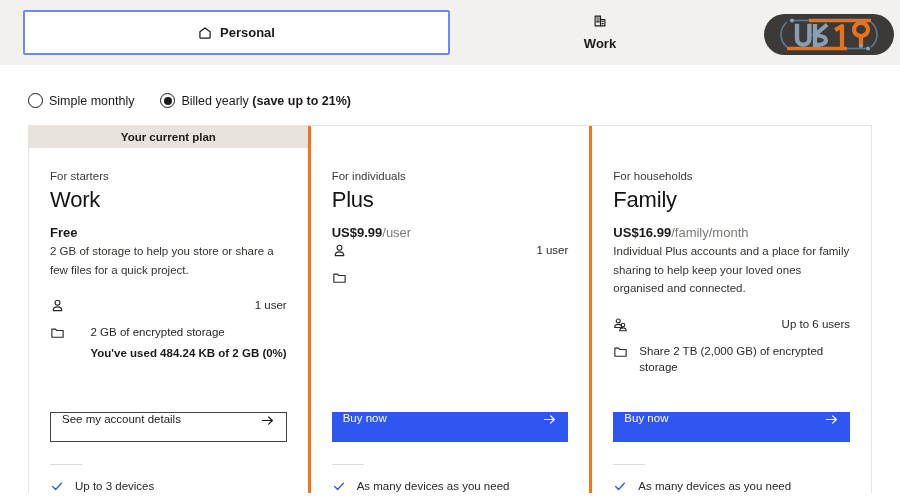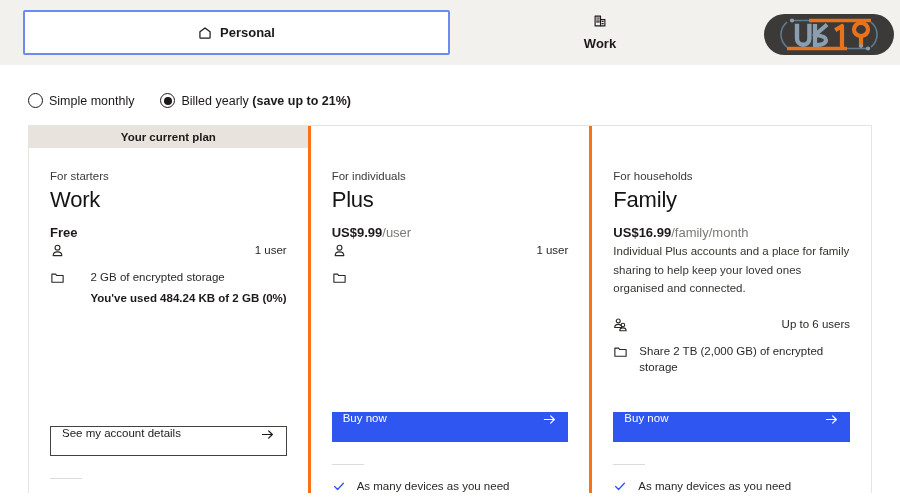--- a/index.html
+++ b/index.html
@@ -298,20 +298,21 @@
 <div class="plans">
 
   <div class="plan">
     <div class="ribbon">Your current plan</div>
     <div class="plan-body">
       <div class="eyebrow">For starters</div>
       <h2 class="plan-name">Work</h2>
       <div class="price">
         <span>Free</span><span class="per"></span>
       </div>
+      <div class="blurb">2 GB of storage to help you store or share a few files for a quick project.</div>
 
       <div class="specs">
         <div class="spec">
           <span class="sico">
             <svg width="15" height="15" viewBox="0 0 16 16" fill="none" stroke="#2b2926" stroke-width="1.2">
               <circle cx="8" cy="5" r="2.6"></circle>
                 <path d="M3.4 13.4c0-2.4 2.1-4 4.6-4s4.6 1.6 4.6 4z" stroke-linejoin="round"></path>
             </svg>
           </span>
           <span>1 user</span>
@@ -335,20 +336,28 @@
         <span>See my account details</span>
         <span class="arrow">
           <svg width="15" height="15" viewBox="0 0 16 16" fill="none" stroke="#1e1919" stroke-width="1.3" stroke-linecap="round" stroke-linejoin="round">
             <path d="M2.6 8h10.6M9.2 4.1 13.2 8l-4 3.9"></path>
           </svg>
         </span>
       </div>
 
       <div class="rule"></div>
 
+      <div class="feature">
+        <span class="cico">
+          <svg width="14" height="14" viewBox="0 0 16 16" fill="none" stroke="#3056f2" stroke-width="1.5" stroke-linecap="round" stroke-linejoin="round">
+            <path d="M3 8.6 6.4 12 13 4.8"></path>
+          </svg>
+        </span>
+        <span>Up to 3 devices</span>
+      </div>
     </div>
   </div>
 
   <div class="plan">
     <div class="ribbon empty"></div>
     <div class="plan-body">
       <div class="eyebrow">For individuals</div>
       <h2 class="plan-name">Plus</h2>
       <div class="price">
         <span>US$9.99</span><span class="per">/user</span>

